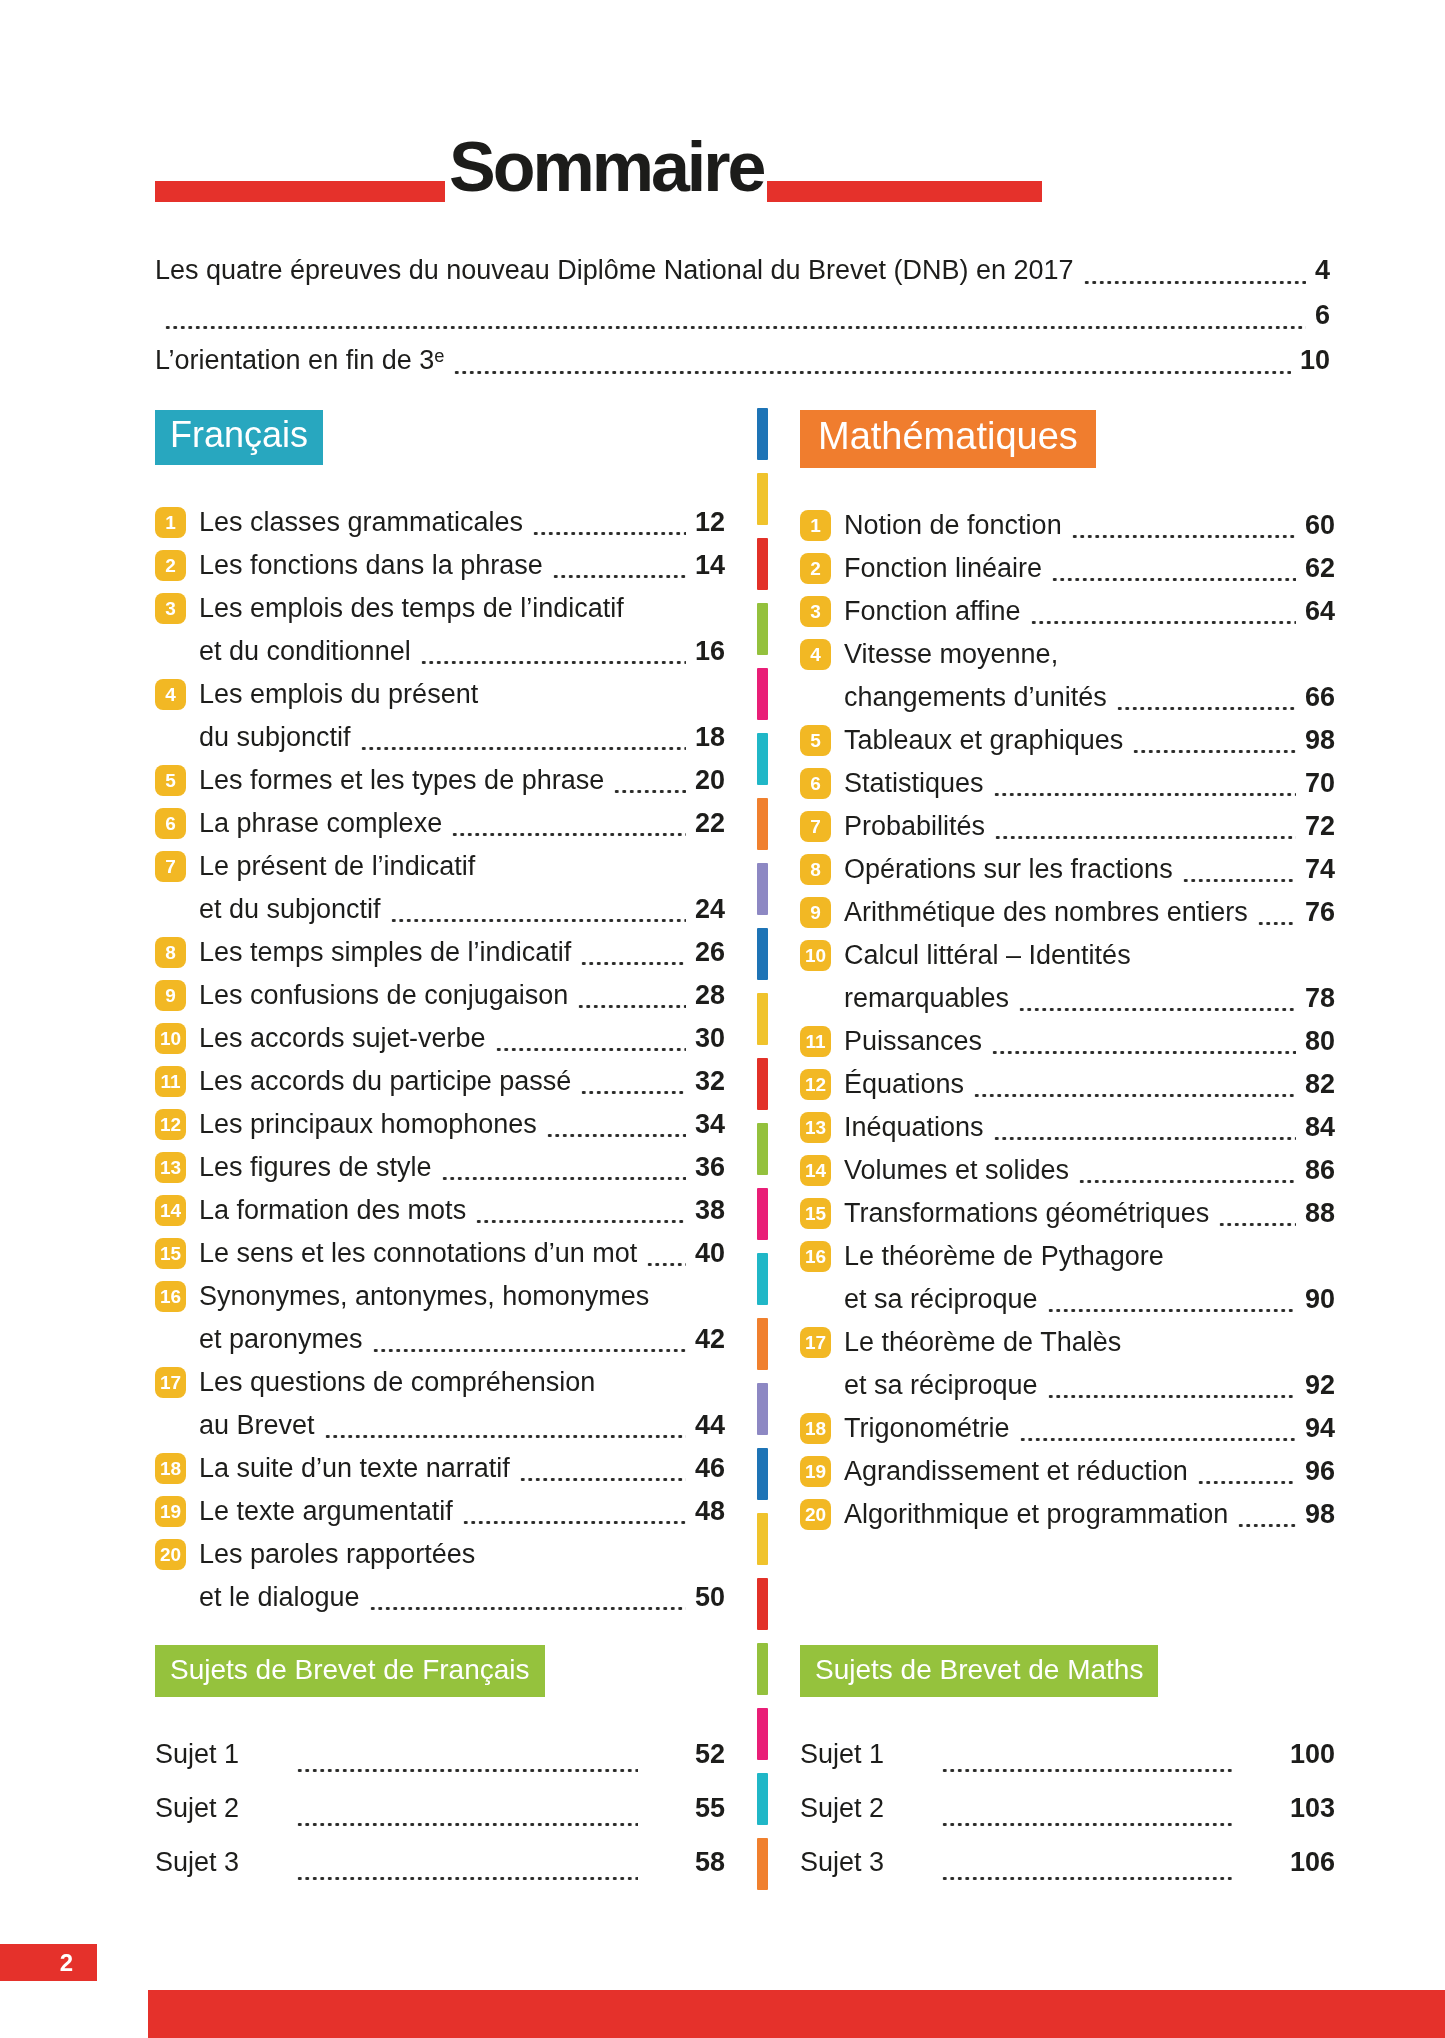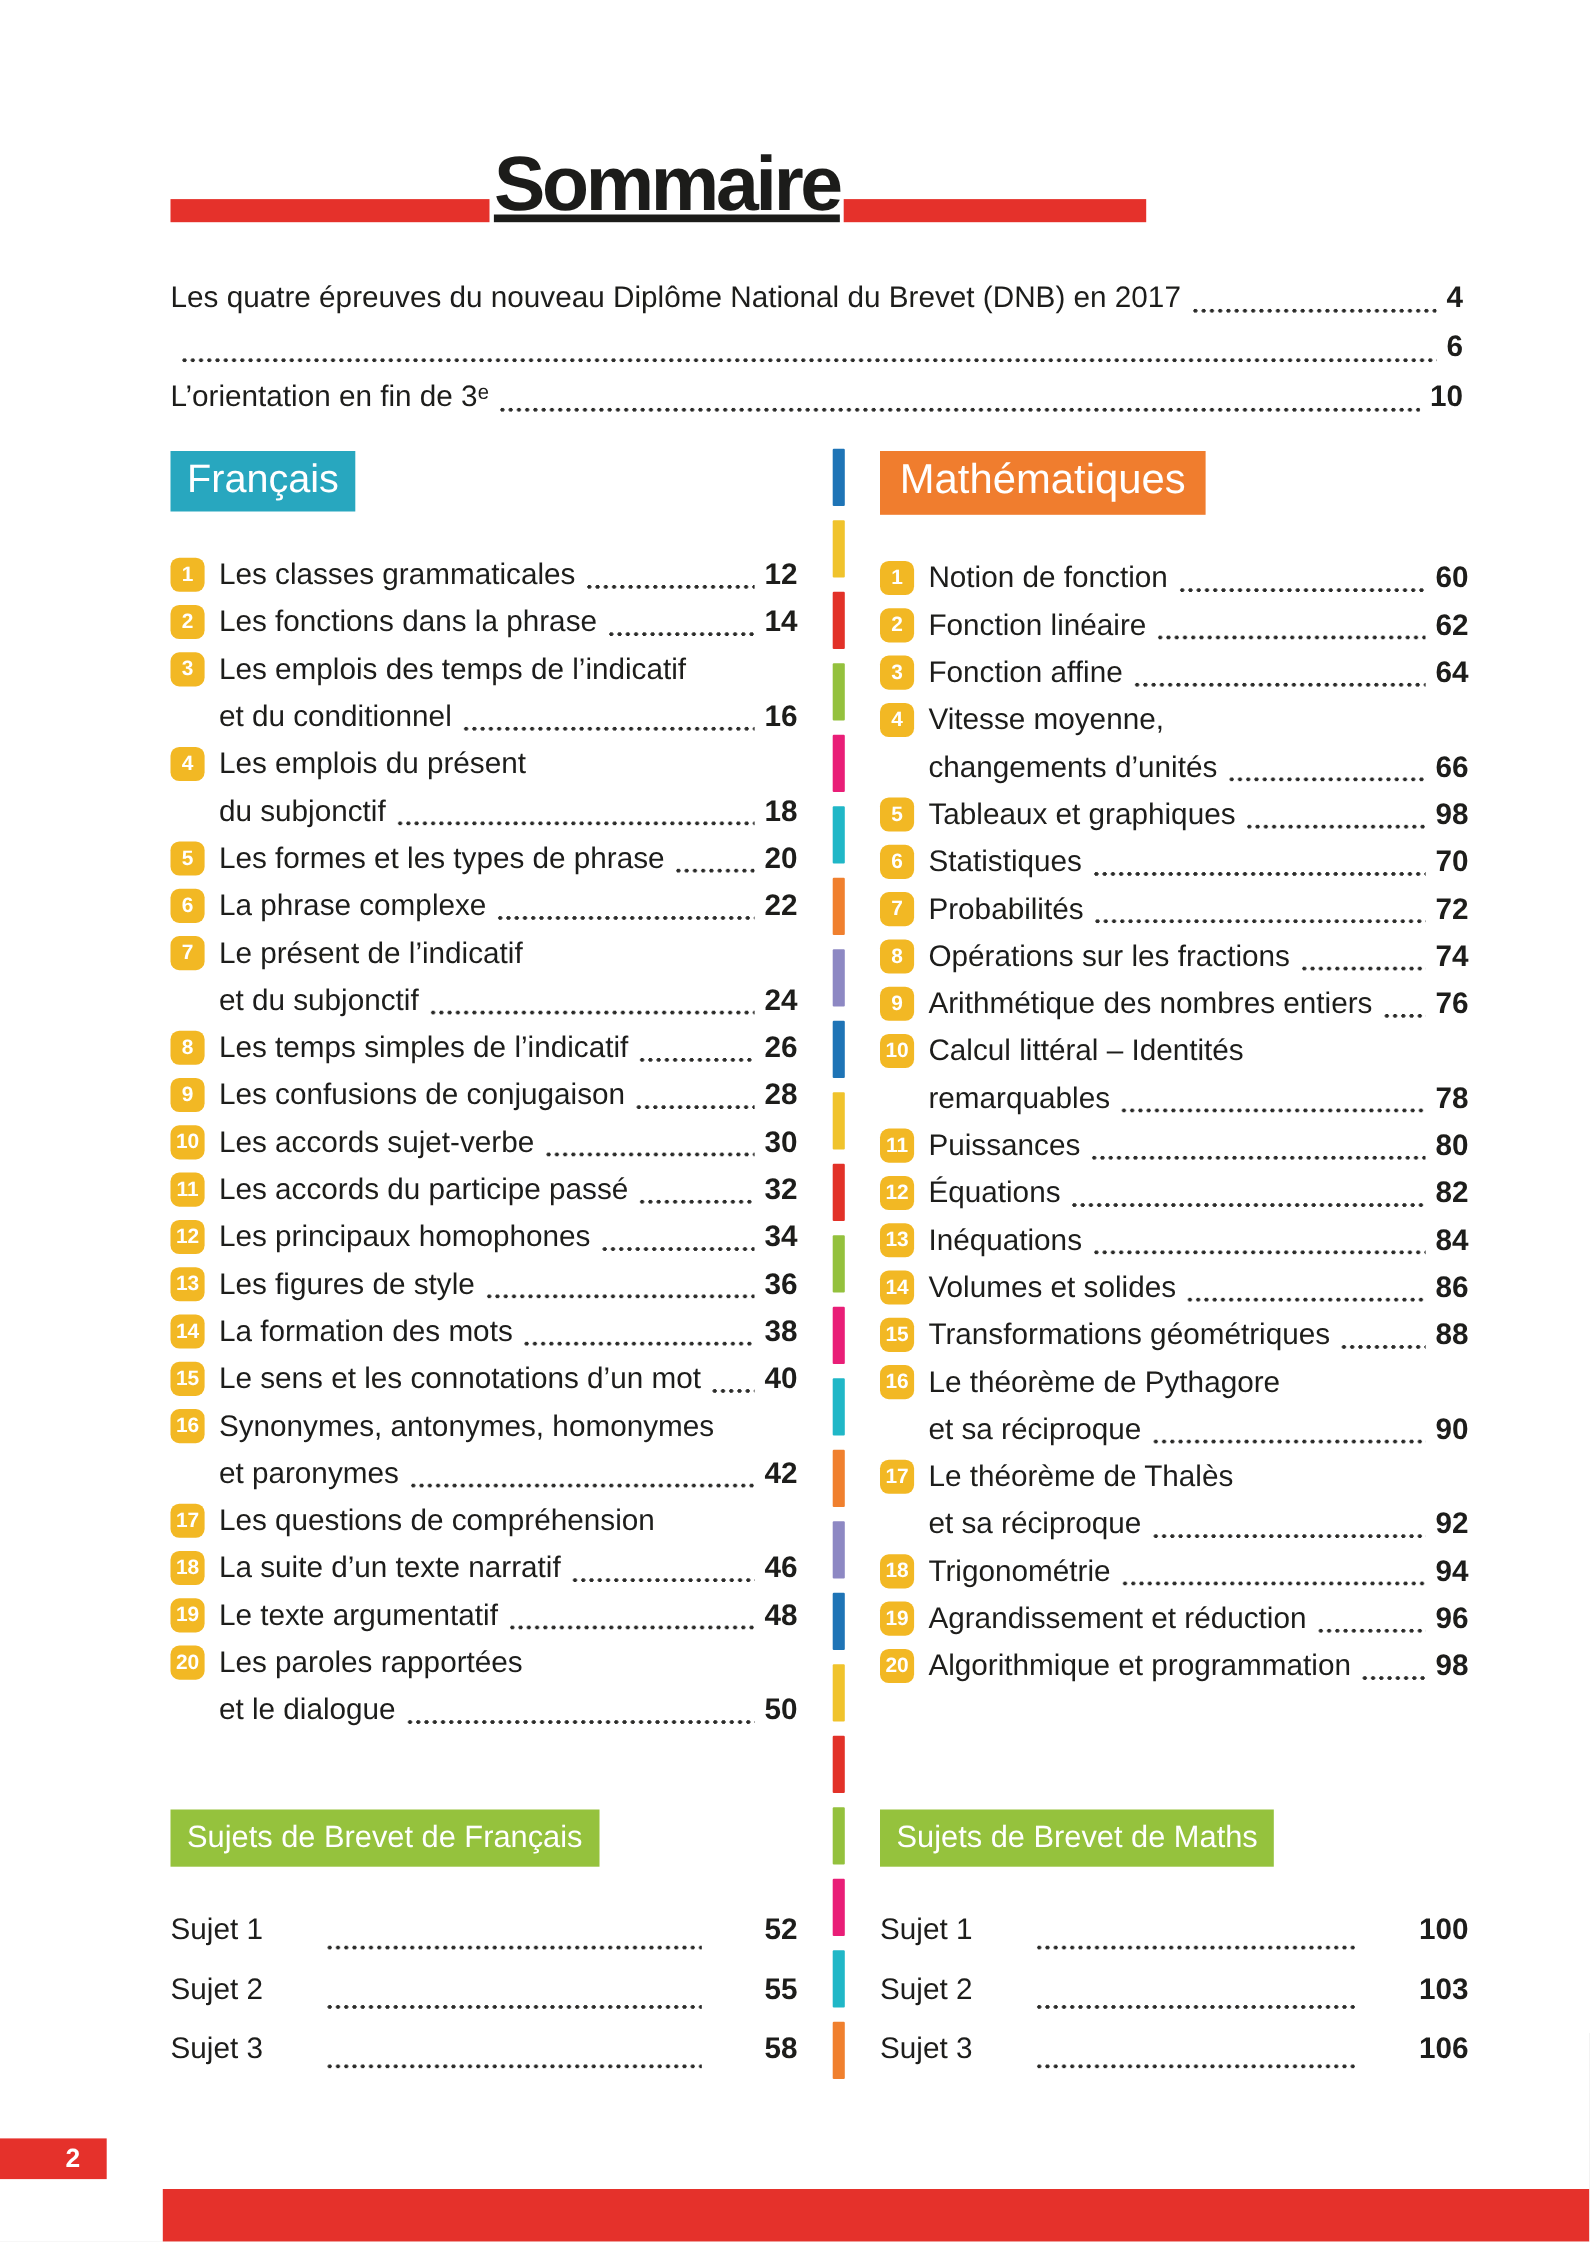--- a/index.html
+++ b/index.html
@@ -9,21 +9,21 @@
     --red:#e5312b; --teal:#28a7bf; --orange:#f07d2e; --green:#95c23d;
     --badge:#f2b824; --ink:#1d1d1b;
   }
 
   
   .title-row{position:absolute;left:155px;top:128px;display:flex;align-items:flex-end;}
   .bar{height:21px;background:var(--red);margin-bottom:4px;}
   .bar-left{width:290px;}
   .bar-right{width:275px;}
   h1.title{margin:0 4px;font-size:70px;line-height:78px;font-weight:bold;
-           letter-spacing:-3px;color:#1c1c1a;white-space:nowrap;text-decoration:underline;}
+           letter-spacing:-3px;color:#1c1c1a;white-space:nowrap;}
 
   
   .line{display:flex;align-items:baseline;height:43px;line-height:43px;
         font-size:27px;color:var(--ink);}
   .t{white-space:nowrap;}
   .dots{flex:1;align-self:flex-end;height:5px;margin:0 9px 8px 9px;
         background-image:radial-gradient(circle,#2b2b29 1.7px,transparent 1.8px);
         background-size:7.5px 5px;background-repeat:repeat-x;background-position:left center;}
   .pg{font-weight:bold;}
 
@@ -261,20 +261,25 @@
               <span class="dots"></span>
               <span class="pg">42</span>
             </div>
           </div>
         </div>
         <div class="item">
           <span class="badge">17</span>
           <div class="lines">
             <div class="line">
               <span class="t">Les questions de compréhension</span>
+            </div>
+            <div class="line">
+              <span class="t">au Brevet</span>
+              <span class="dots"></span>
+              <span class="pg">44</span>
             </div>
           </div>
         </div>
         <div class="item">
           <span class="badge">18</span>
           <div class="lines">
             <div class="line">
               <span class="t">La suite d’un texte narratif</span>
               <span class="dots"></span>
               <span class="pg">46</span>

